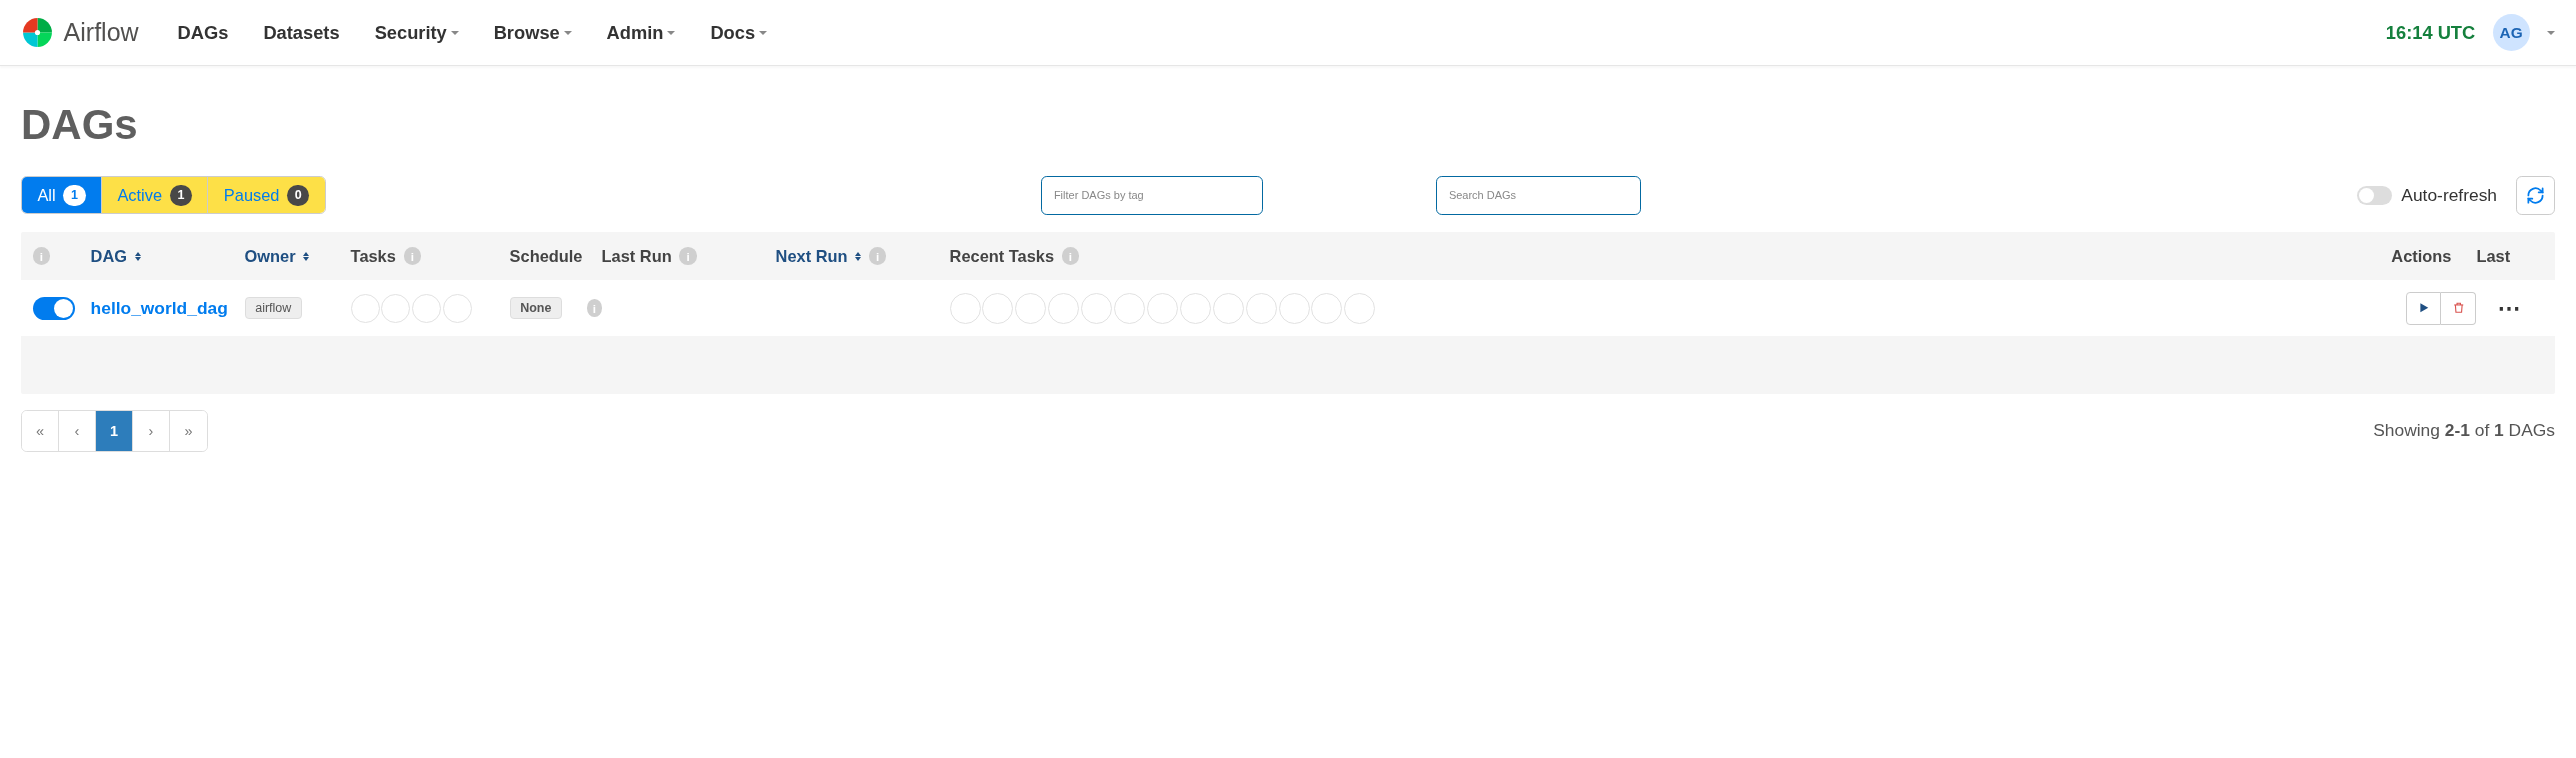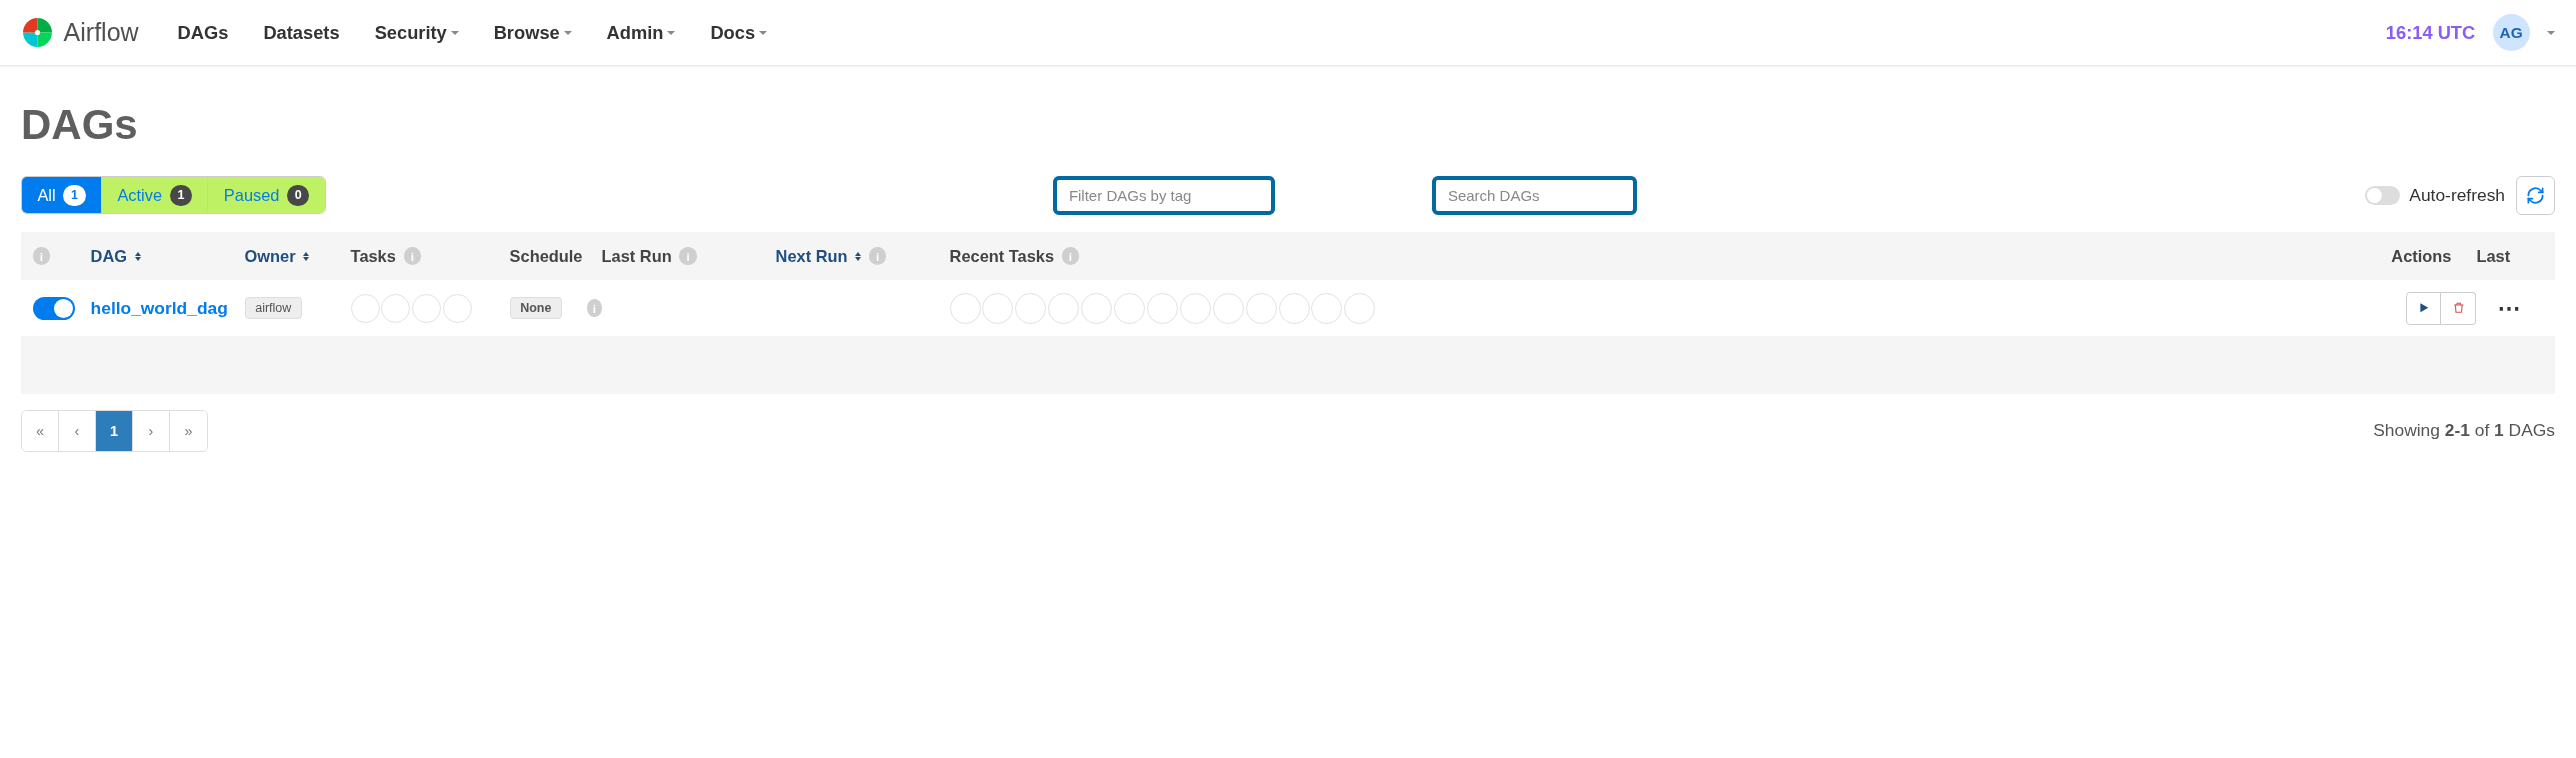--- a/index.html
+++ b/index.html
@@ -10,37 +10,37 @@
   .navbar {
     display: flex; align-items: center; padding: 0 21px; height: 66px;
     border-bottom: 1px solid #e6e6e6; box-shadow: 0 1.9px 1.9px rgba(0,0,0,0.03);
   }
   .brand { display: flex; align-items: center; gap: 9.6px; margin-right: 39px; }
   .brand-name { font-size: 25px; color: #51504f; font-weight: 400; }
   .nav-items { display: flex; align-items: center; gap: 35px; }
   .nav-item { font-size: 18.3px; font-weight: 600; color: #333; display: flex; align-items: center; gap: 3.9px; cursor: pointer; }
   .caret-down { width: 0; height: 0; border-left: 4.8px solid transparent; border-right: 4.8px solid transparent; border-top: 4.8px solid #888; display: inline-block; }
   .nav-right { margin-left: auto; display: flex; align-items: center; gap: 17.4px; }
-  .clock { font-size: 18.3px; font-weight: 600; color: #8b5cf6; }
+  .clock { font-size: 18.3px; font-weight: 600; color: #15803d; }
   .avatar { width: 37px; height: 37px; border-radius: 50%; background: #cfe4ff; color: #1c64b4; display: flex; align-items: center; justify-content: center; font-weight: 700; font-size: 15.4px; }
 
   
   .page { padding: 17.4px 21px 29px; }
   h1.page-title { font-size: 42px; font-weight: 700; color: #5f5f5f; margin: 17.4px 0 27px; }
 
-  .controls-row { display: flex; align-items: center; gap: 11px; margin-bottom: 17.4px; }
+  .controls-row { display: flex; align-items: center; gap: 19px; margin-bottom: 17.4px; }
   .btn-group { display: inline-flex; border: 1px solid #ccc; border-radius: 5.8px; overflow: hidden; }
-  .btn-group .seg { padding: 7.7px 15.4px; display: flex; align-items: center; gap: 7.7px; font-size: 16.4px; border-right: 1px solid #ccc; background: #bef264; cursor: pointer; color: #017cee; font-weight: 500; }
+  .btn-group .seg { padding: 7.7px 15.4px; display: flex; align-items: center; gap: 7.7px; font-size: 16.4px; border-right: 1px solid #ccc; background: #fde047; cursor: pointer; color: #017cee; font-weight: 500; }
   .btn-group .seg:last-child { border-right: none; }
   .btn-group .seg.primary { background: #017cee; color: #fff; }
   .pill { border-radius: 963px; padding: 0 7.7px; min-width: 21px; height: 21px; display: inline-flex; align-items: center; justify-content: center; font-size: 12.5px; font-weight: 700; }
   .pill.white { background: #fff; color: #017cee; }
   .pill.dark { background: #484848; color: #fff; }
 
-  .input { height: 39px; border: 4px solid #0369a1; border-radius: 5.8px; padding: 0 11.6px; font-size: 15px; color: #555; background: #fff; }
+  .input { height: 39px; border: 1px solid #0369a1; border-radius: 5.8px; padding: 0 11.6px; font-size: 11px; color: #555; background: #fff; }
   .input::placeholder { color: #888; }
   .tag-filter { width: 222px; }
   .search-box { width: 205px; }
 
   .auto-refresh { display: flex; align-items: center; gap: 9.6px; font-size: 17.4px; color: #333; }
   .switch-small { width: 35px; height: 19px; border-radius: 963px; background: #ddd; position: relative; cursor: pointer; }
   .switch-small::after { content: ""; position: absolute; left: 1.9px; top: 1.9px; width: 15.4px; height: 15.4px; border-radius: 50%; background: #fff; }
   .refresh-btn { width: 39px; height: 39px; border: 1px solid #ccc; border-radius: 5.8px; display: flex; align-items: center; justify-content: center; cursor: pointer; color: #017cee; }
 
   .spacer { flex: 1; }

